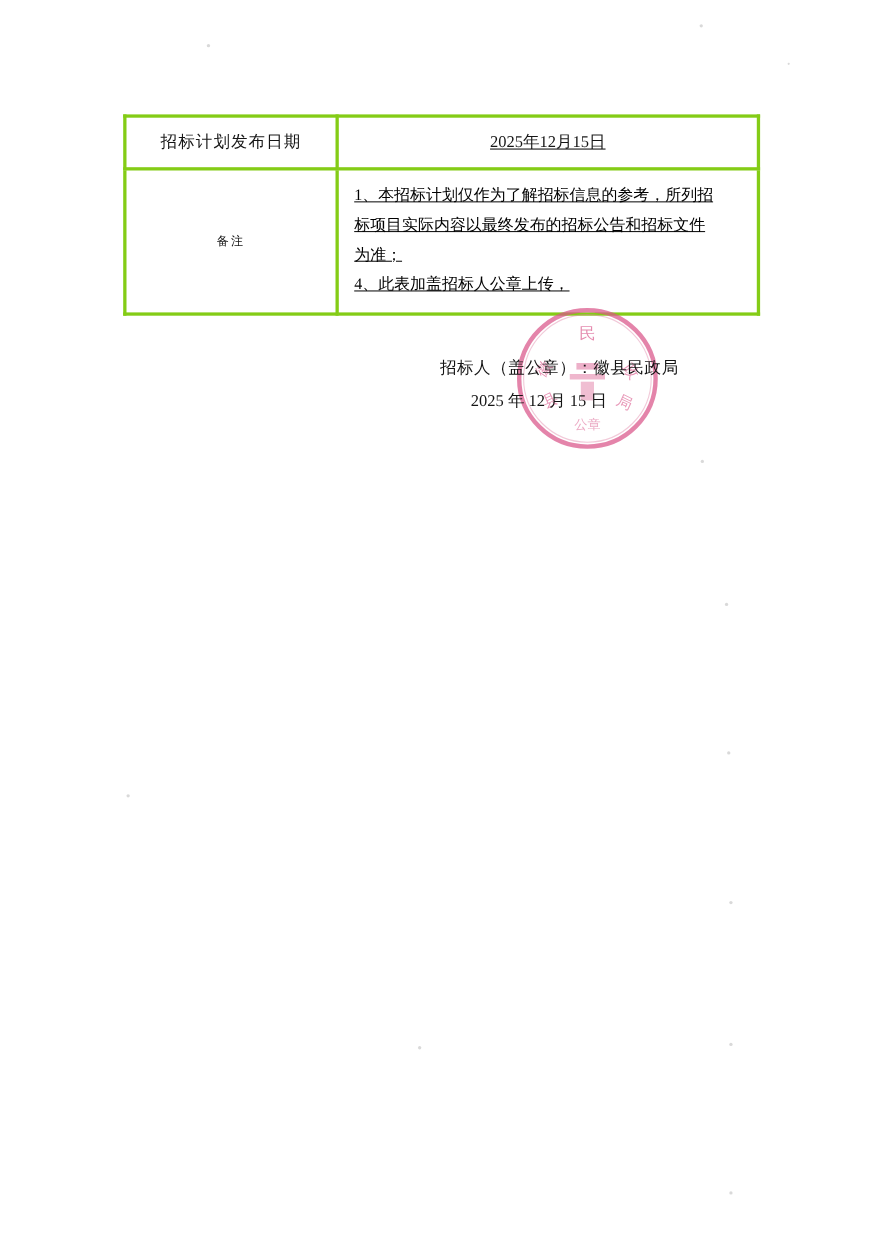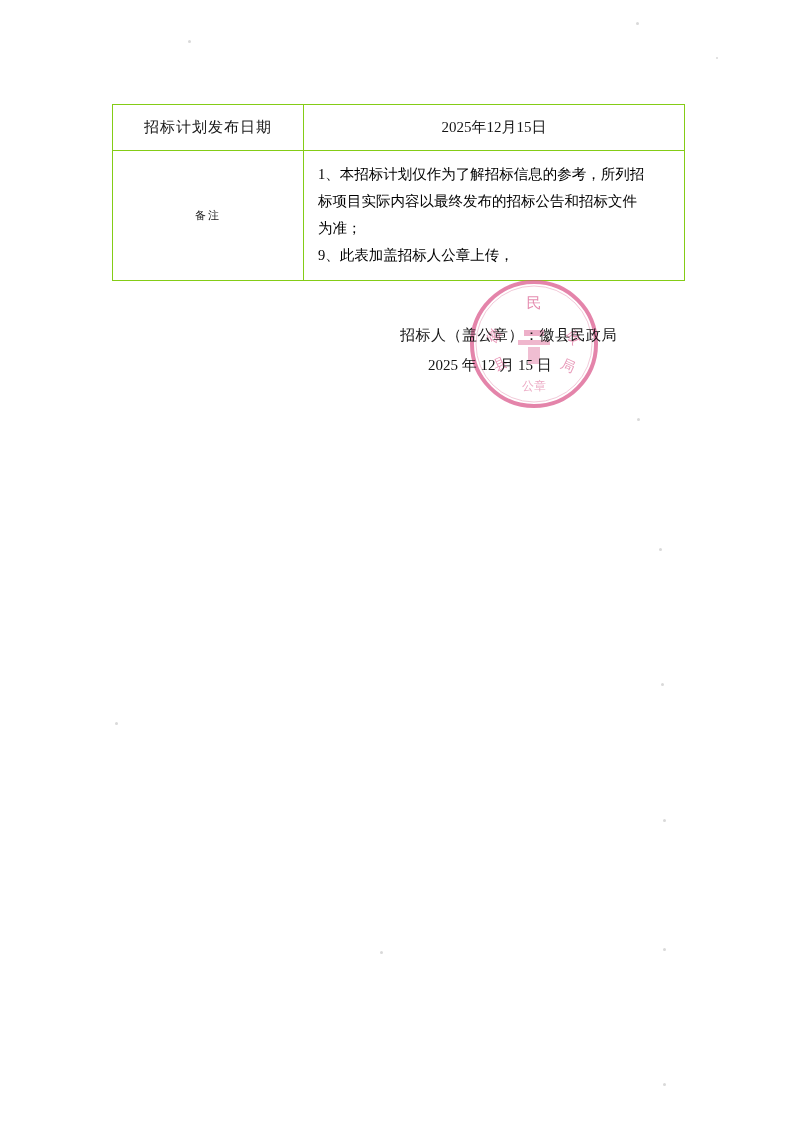--- a/index.html
+++ b/index.html
@@ -33,26 +33,26 @@
 
   .doc-table {
     position: absolute;
     left: 112px;
     top: 104px;
     width: 570px;
     border-collapse: collapse;
     table-layout: fixed;
   }
   .doc-table td {
-    border: 1px solid #84cc16;
+    border: 3px solid #84cc16;
     padding: 0;
     vertical-align: middle;
   }
   .col-label { width: 190px; }
-  .col-value { width: 380px; }
+  .col-value { width: 380px; text-decoration: underline; }
 
   .cell-label {
     text-align: center;
     font-size: 15px;
     letter-spacing: 1px;
     padding: 13px 6px;
     font-family: "Liberation Serif", "DejaVu Serif", serif;
     color: #151515;
   }
   .cell-date {
@@ -132,21 +132,21 @@
       </tr>
       <tr>
         <td class="col-label">
           <div class="cell-remark-label">备注</div>
         </td>
         <td class="col-value">
           <div class="cell-remark-body">
             <span class="remark-line">1、本招标计划仅作为了解招标信息的参考，所列招</span>
             <span class="remark-line">标项目实际内容以最终发布的招标公告和招标文件</span>
             <span class="remark-line">为准；</span>
-            <span class="remark-line">9、此表加盖招标人公章上传，</span>
+            <span class="remark-line">4、此表加盖招标人公章上传，</span>
           </div>
         </td>
       </tr>
     </tbody>
   </table>
 
   <div class="seal">
     <svg width="145" height="145" viewBox="0 0 145 145" aria-hidden="true">
       <circle cx="72" cy="72" r="62" fill="none" stroke="#d9568a" stroke-width="4" opacity="0.85"></circle>
       <circle cx="72" cy="72" r="58" fill="none" stroke="#e081a6" stroke-width="1" opacity="0.5"></circle>

